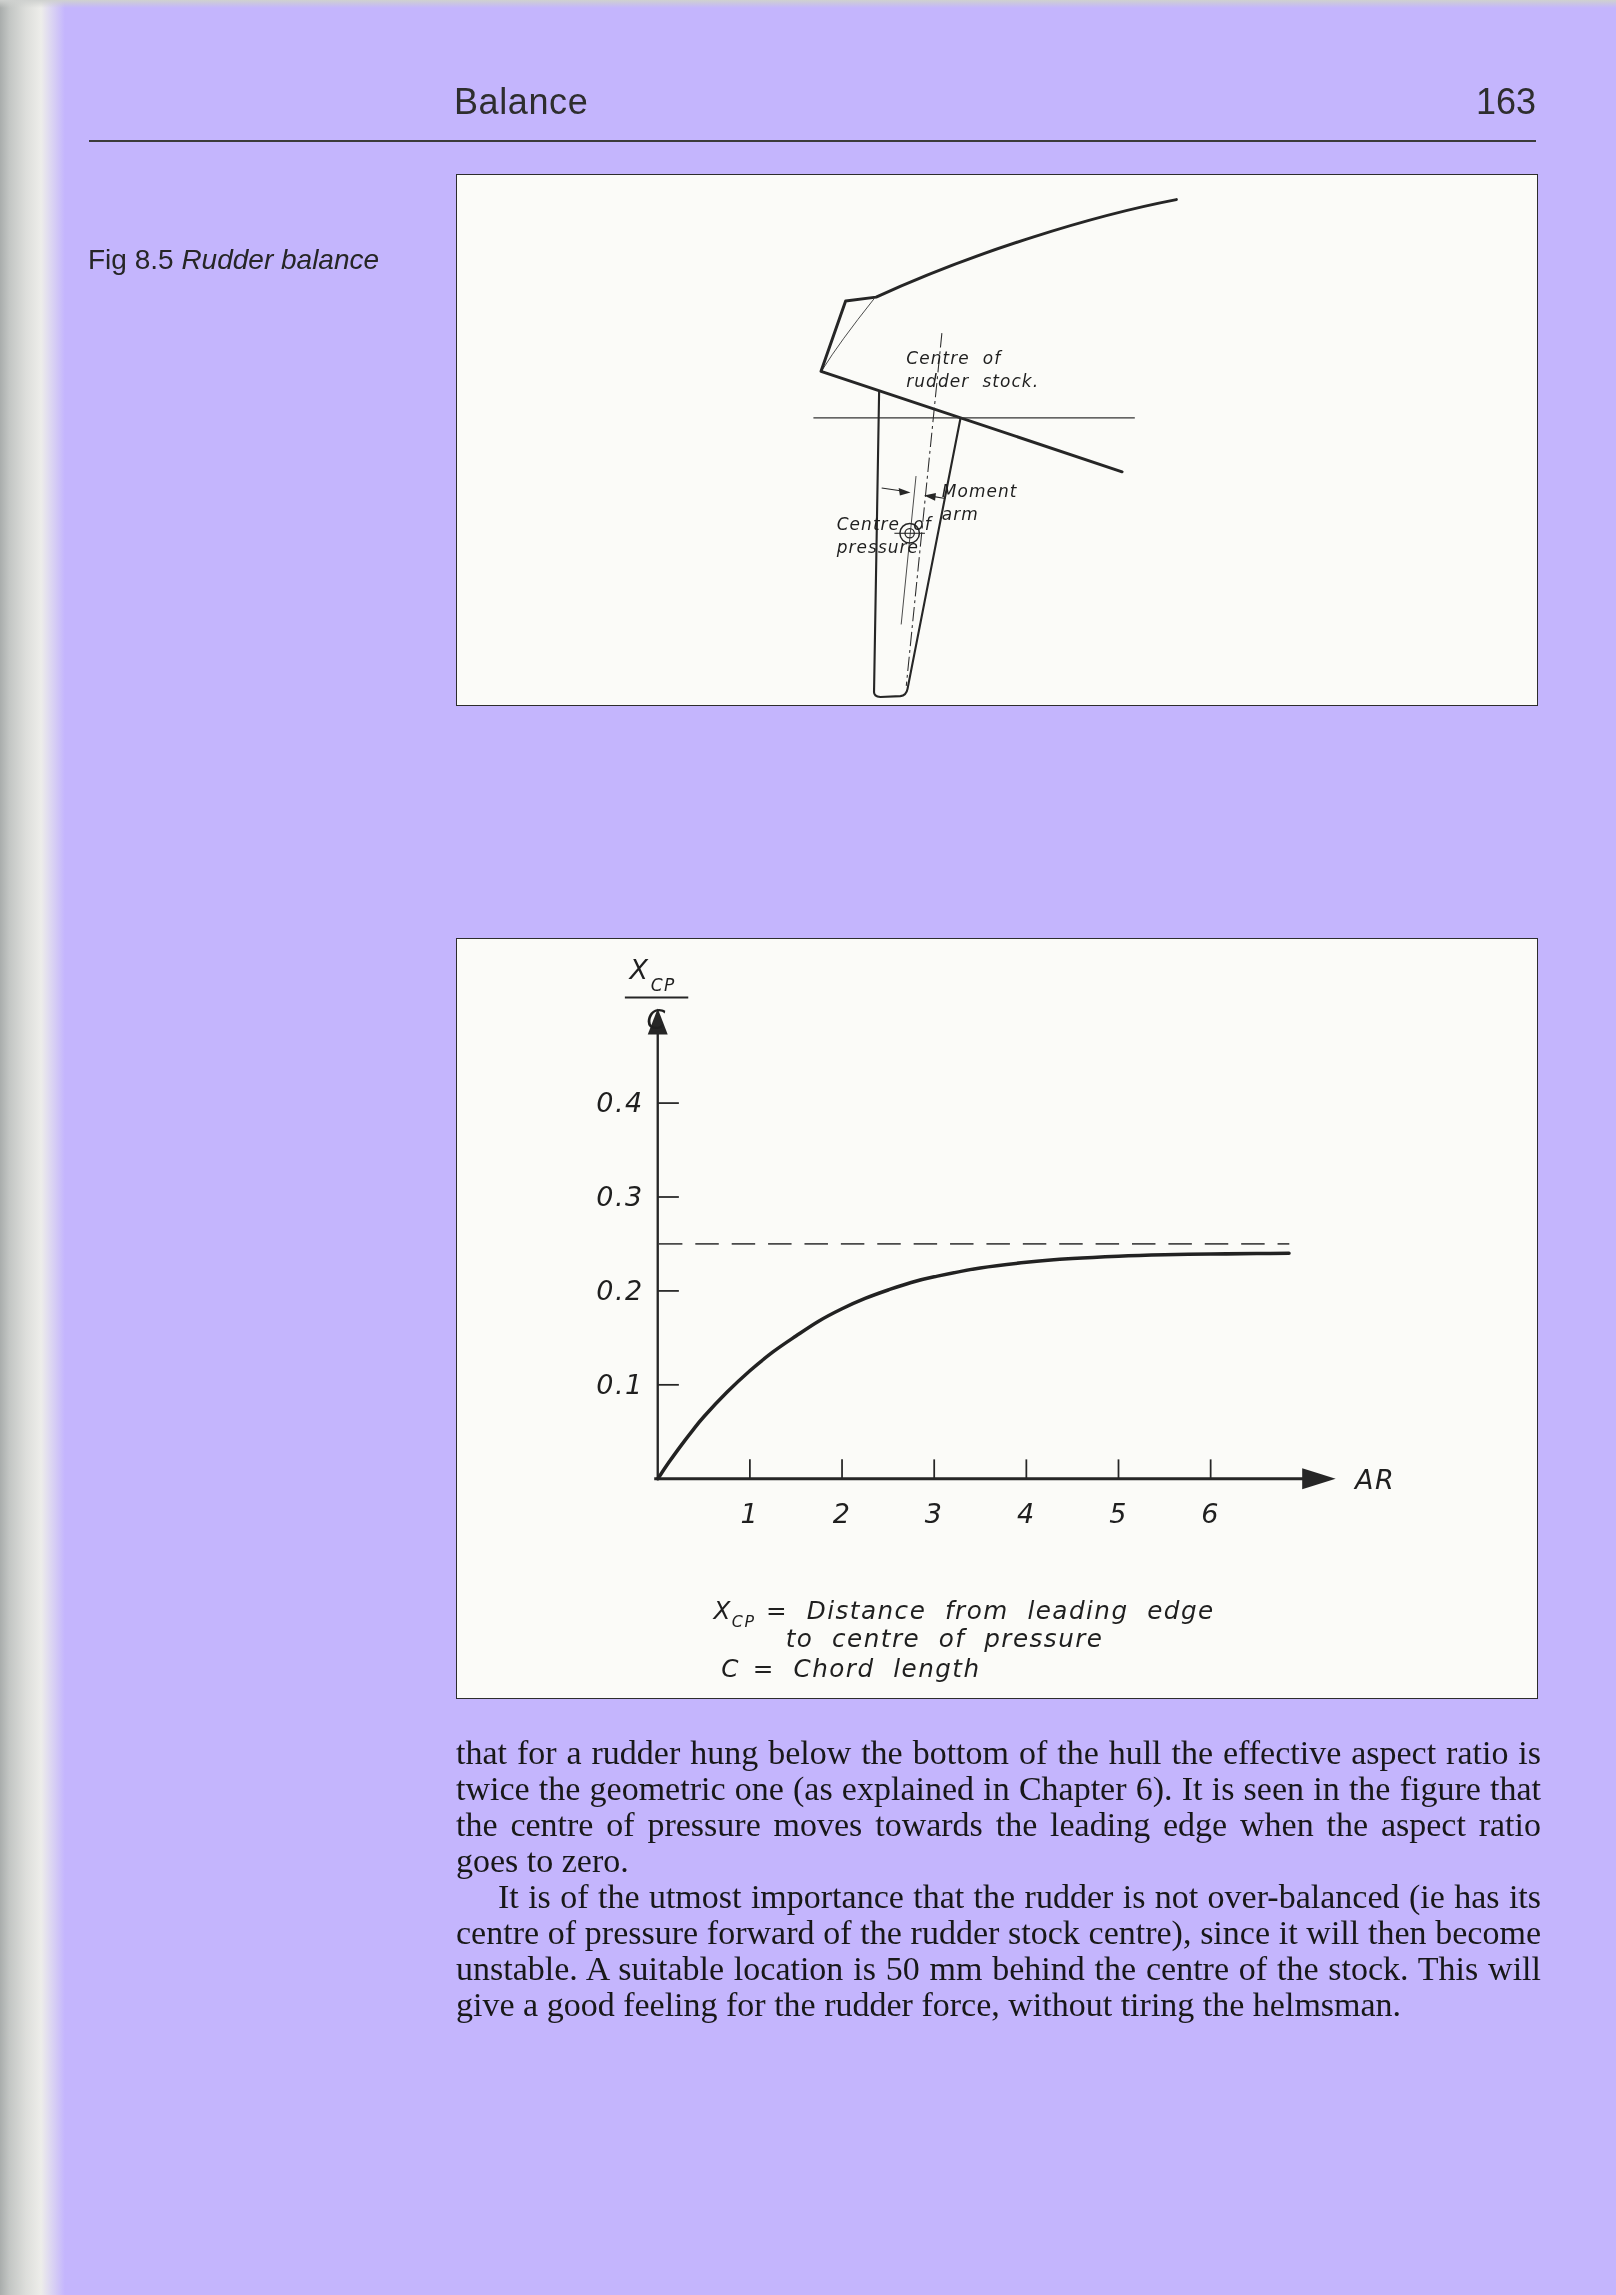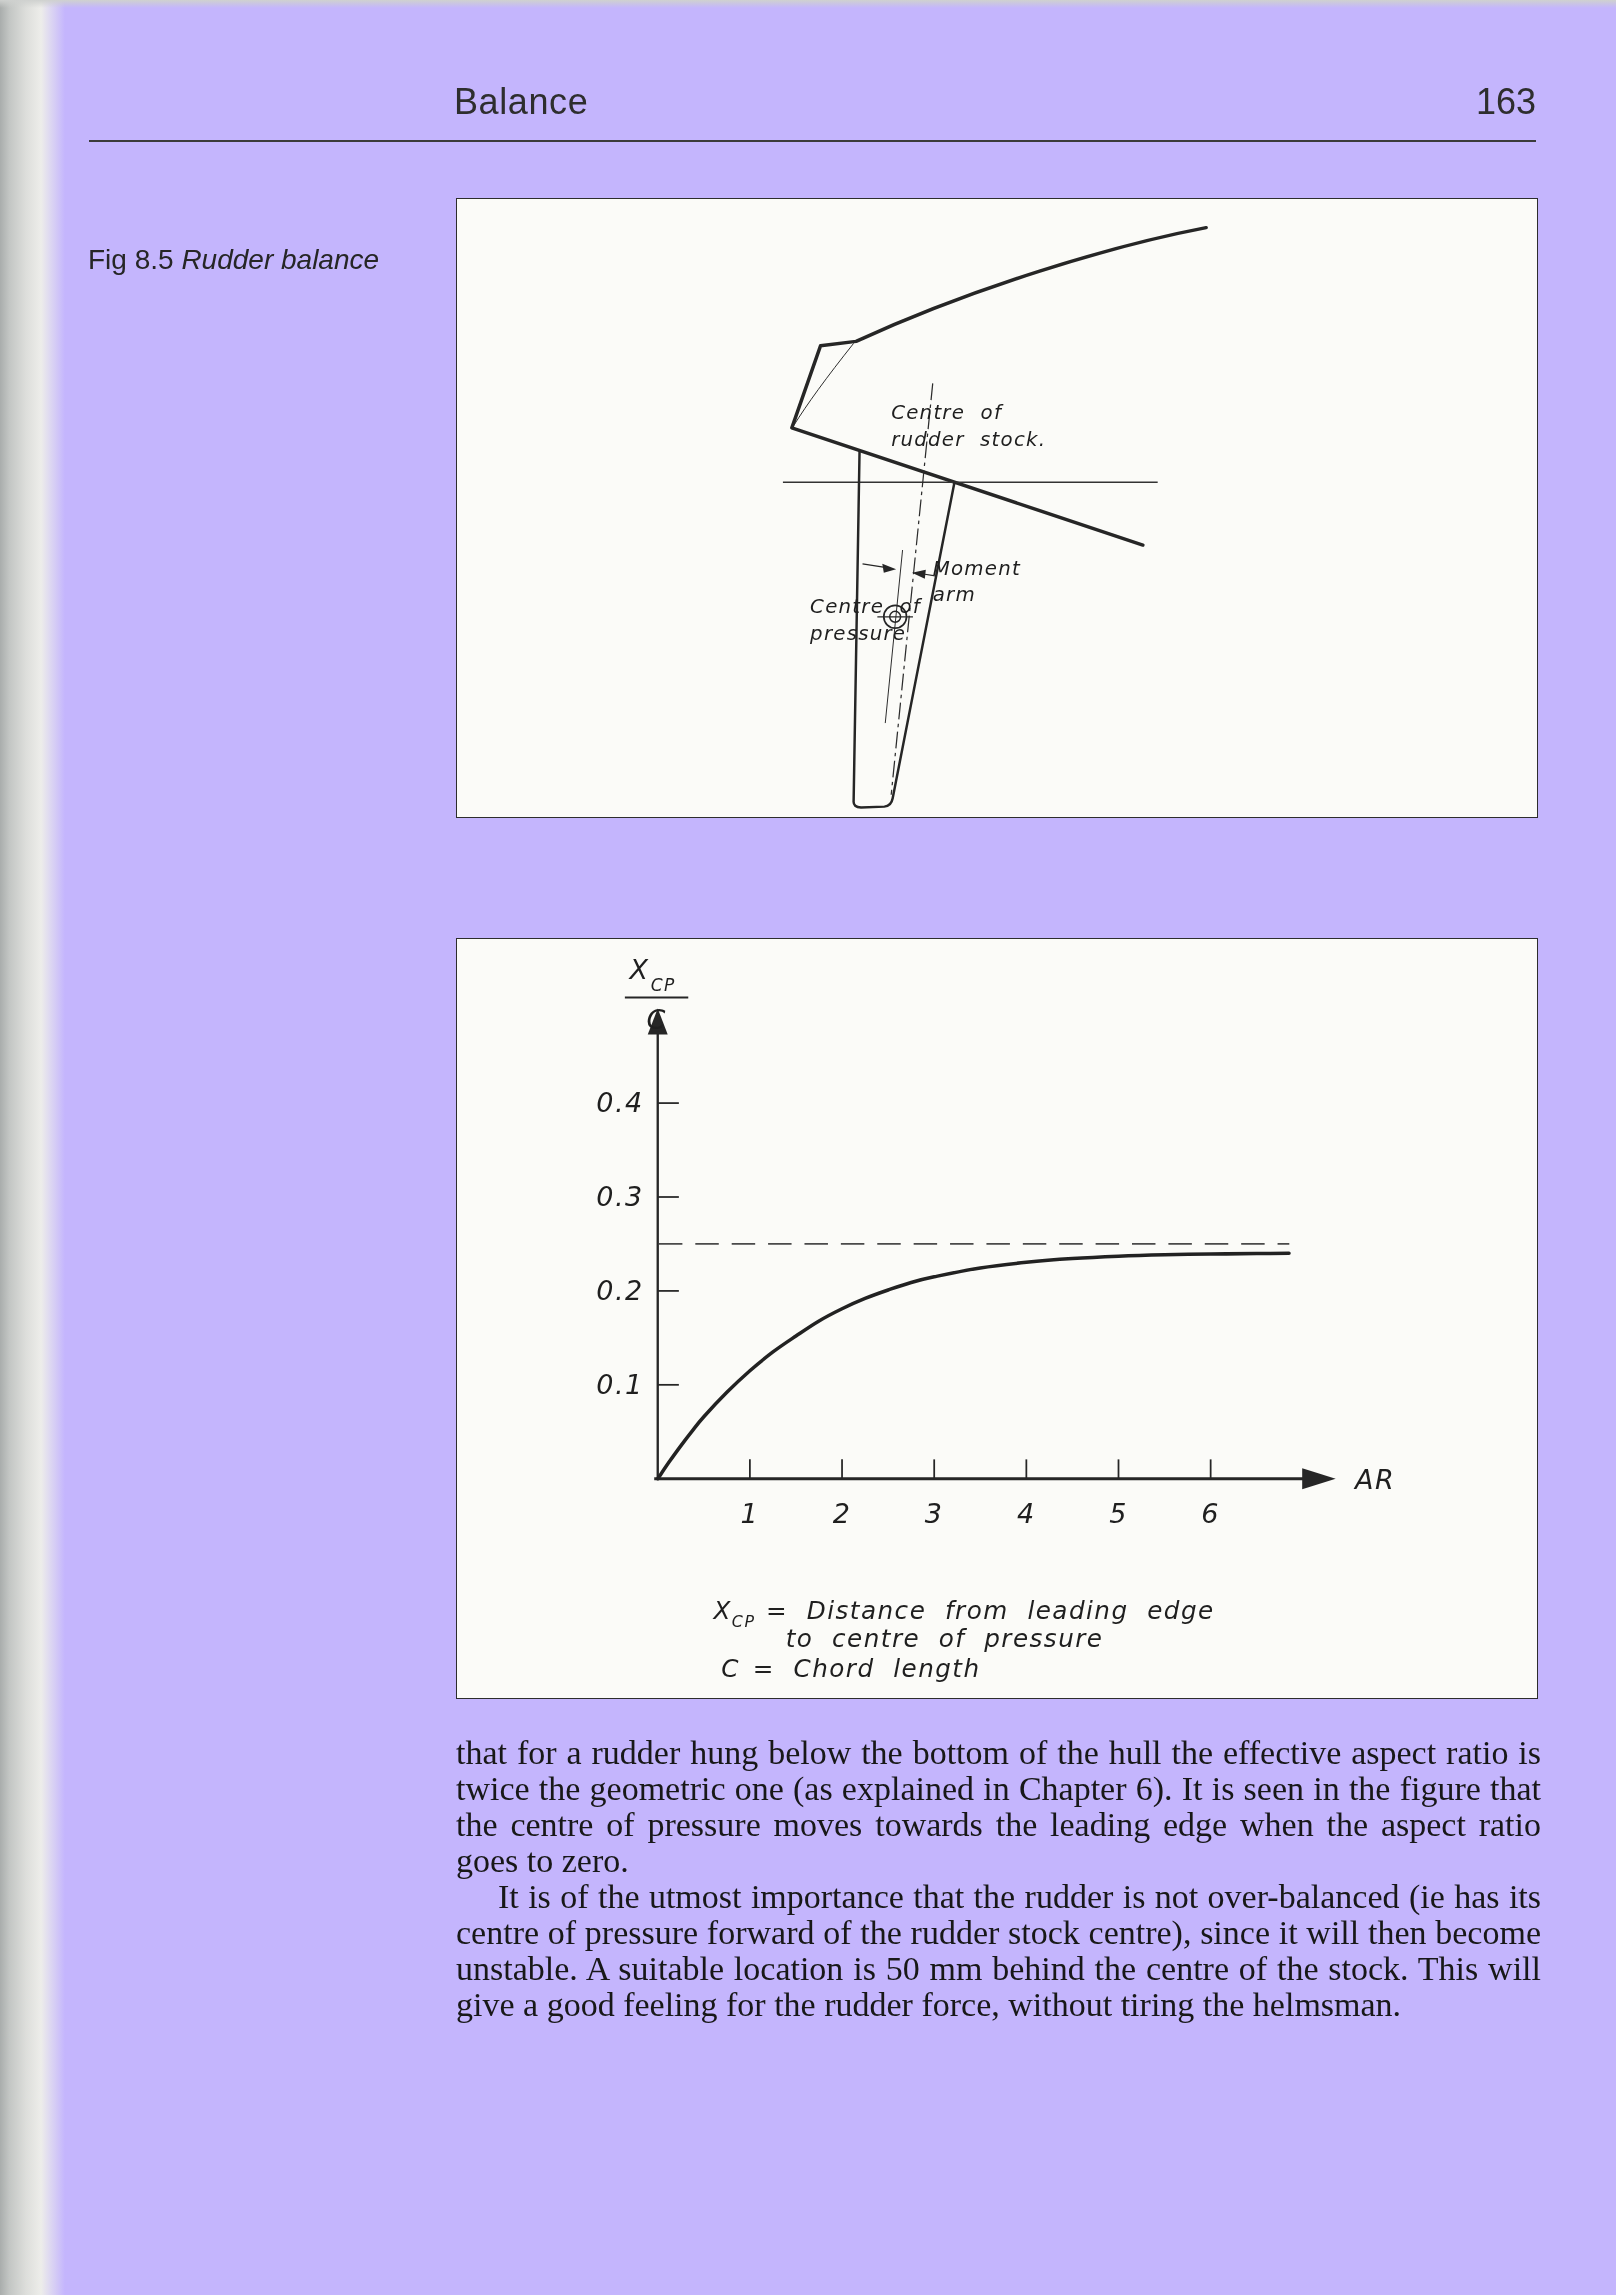--- a/index.html
+++ b/index.html
@@ -32,21 +32,21 @@
     position:absolute;left:88px;width:370px;
     font-family:"Liberation Sans",sans-serif;font-size:28px;line-height:46px;color:#262626;
   }
   .fig-caption em{font-style:italic;}
   .cap-1{top:197px;margin-top:40px;}
   .cap-2{top:945px;}
   .fig-box{
     position:absolute;left:456px;width:1082px;
     border:1.8px solid #2d2d2d;background:#fbfbf8;
   }
-  .fig-box-1{top:174px;height:620px;margin-top:24px;}
+  .fig-box-1{top:174px;height:532px;}
   .fig-box-2{top:938px;height:761px;}
   .fig-box svg{display:block;width:100%;height:100%;}
   .dlabel{
     font-family:"DejaVu Sans",sans-serif;font-style:italic;
     letter-spacing:2.5px;word-spacing:16px;fill:#1f1f1f;
   }
   .body-text{
     position:absolute;left:456px;top:1735px;width:1085px;
     font-size:34px;line-height:36px;text-align:justify;color:#181818;
   }

